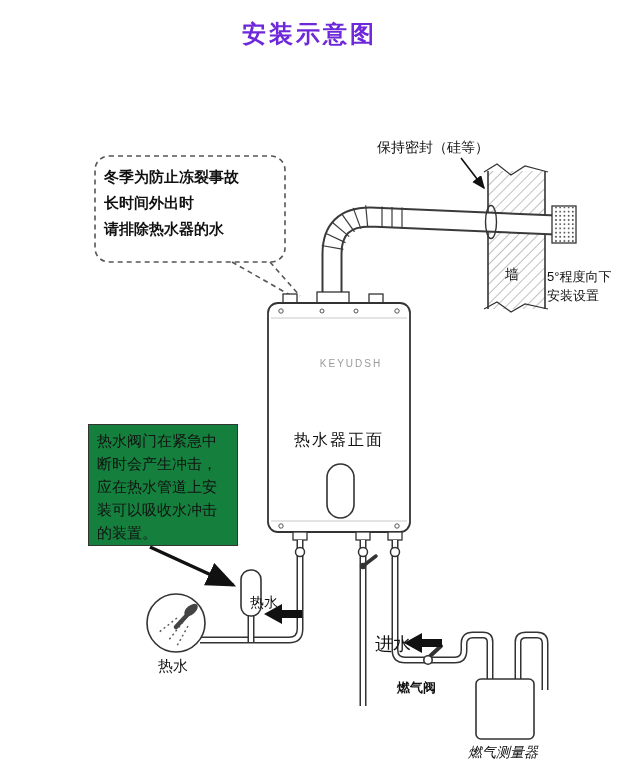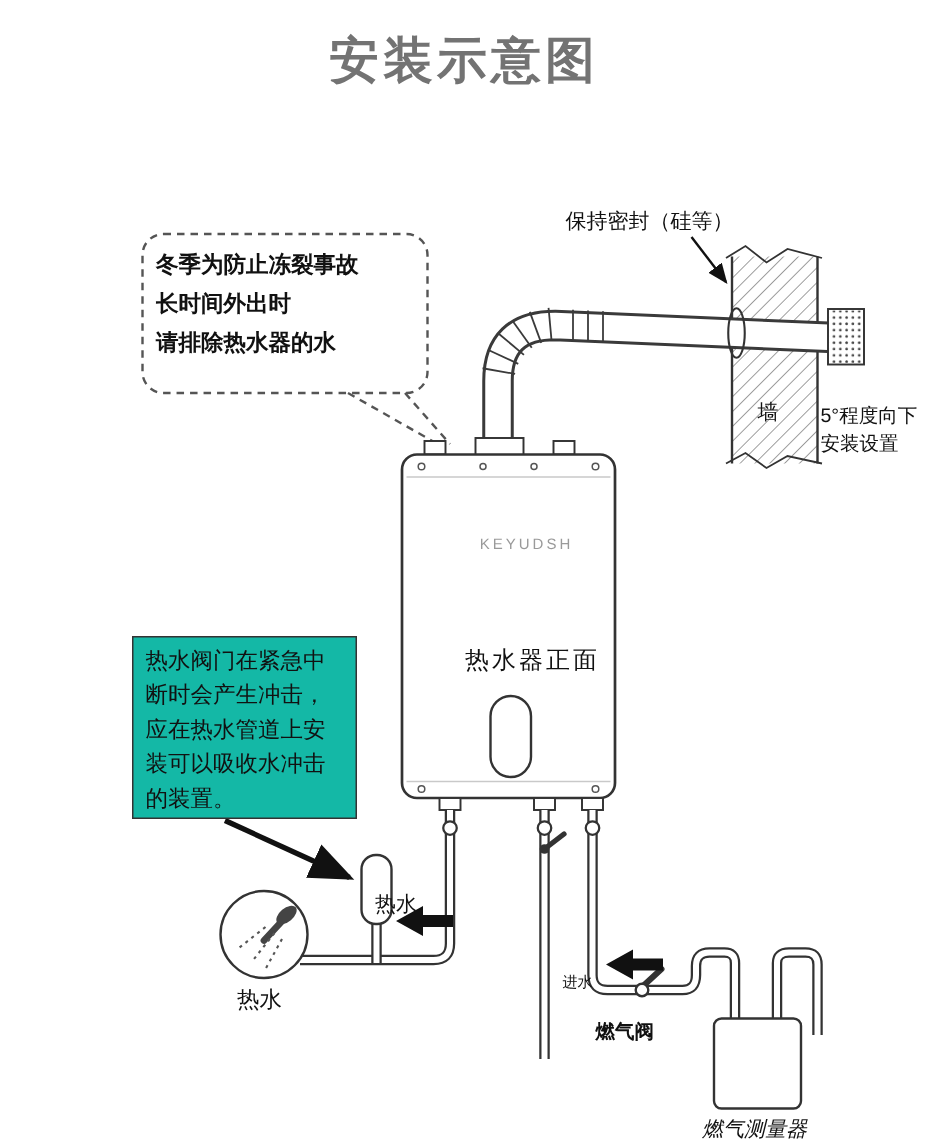--- a/index.html
+++ b/index.html
@@ -5,36 +5,36 @@
   html,body{margin:0;padding:0;}
   body{
     width:619px;height:763px;position:relative;background:#ffffff;
     font-family:"Liberation Sans","DejaVu Sans",sans-serif;color:#111;
     overflow:hidden;
   }
   #diagram{position:absolute;left:0;top:0;z-index:1;}
   .label{position:absolute;z-index:2;color:#111;white-space:pre-line;}
   .title{
     left:0;right:0;top:18px;text-align:center;
-    font-size:33px;font-weight:bold;letter-spacing:3px;color:#737373;
+    font-size:24px;font-weight:bold;letter-spacing:3px;color:#6d28d9;
   }
   .freeze-note{left:104px;top:164px;width:174px;font-size:15px;font-weight:bold;line-height:26px;}
   .seal-label{left:377px;top:139px;font-size:14px;text-align:center;}
   .slope-label{left:547px;top:251px;width:70px;font-size:13px;line-height:19px;margin-top:16px;}
   .wall-label{left:505px;top:266px;font-size:14px;}
   .brand-label{left:268px;top:358px;width:142px;text-align:center;font-size:10px;letter-spacing:2px;color:#9a9a9a;padding-left:12px;}
-  .heater-front-label{left:284px;top:430px;width:142px;text-align:center;font-size:16px;letter-spacing:2px;}
+  .heater-front-label{left:268px;top:430px;width:142px;text-align:center;font-size:16px;letter-spacing:2px;}
   .shock-note-box{
     position:absolute;z-index:2;left:88px;top:424px;width:150px;height:122px;
-    border:1.5px solid #333;background:#14b8a6;box-sizing:border-box;padding:4px 8px;
+    border:1.5px solid #333;background:#15803d;box-sizing:border-box;padding:4px 8px;
   }
   .shock-note-box p{margin:0;font-size:15px;line-height:23px;white-space:normal;}
   .hot-water-pipe-label{left:250px;top:594px;font-size:14px;}
   .shower-label{left:158px;top:657px;font-size:15px;}
-  .inlet-label{left:375px;top:648px;font-size:10px;}
+  .inlet-label{left:375px;top:632px;font-size:18px;}
   .gas-valve-label{left:397px;top:679px;font-size:13px;font-weight:bold;}
   .gas-meter-label{left:468px;top:744px;font-size:14px;font-style:italic;}
 
   
   .ln{stroke:#333;fill:none;}
   .pipe-o{stroke:#333;stroke-width:7;fill:none;stroke-linejoin:round;}
   .pipe-i{stroke:#fff;stroke-width:4;fill:none;stroke-linejoin:round;}
   .duct-o{stroke:#3a3a3a;stroke-width:21;fill:none;stroke-linejoin:round;}
   .duct-i{stroke:#fff;stroke-width:17;fill:none;stroke-linejoin:round;}
 </style>

